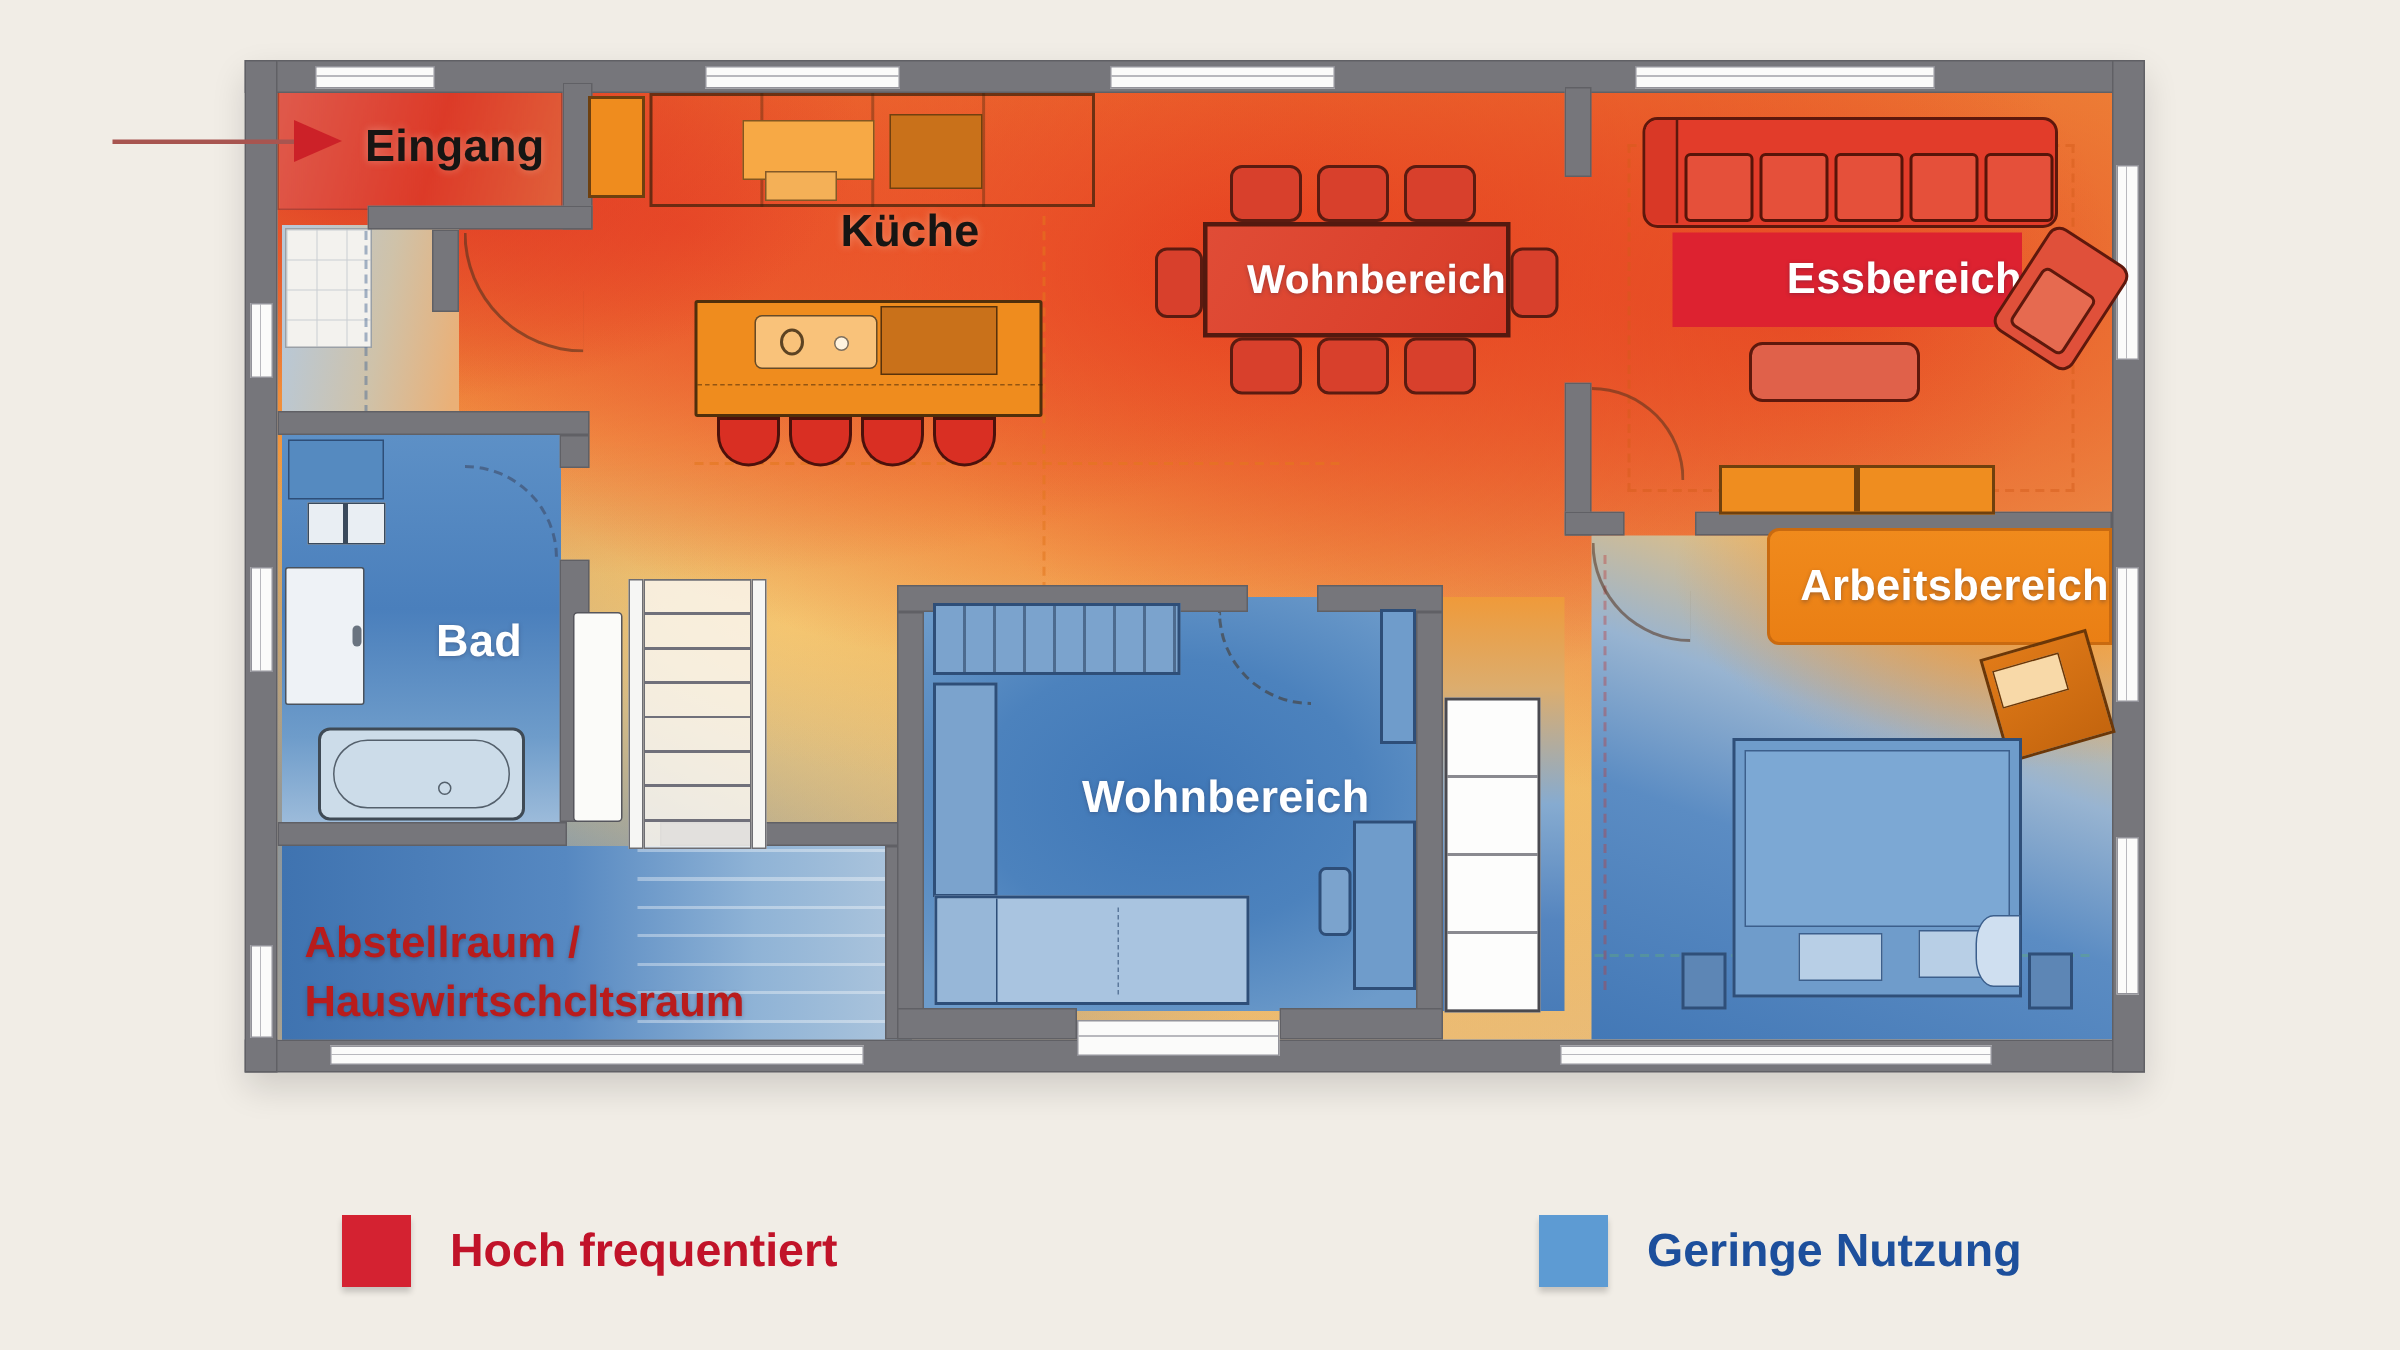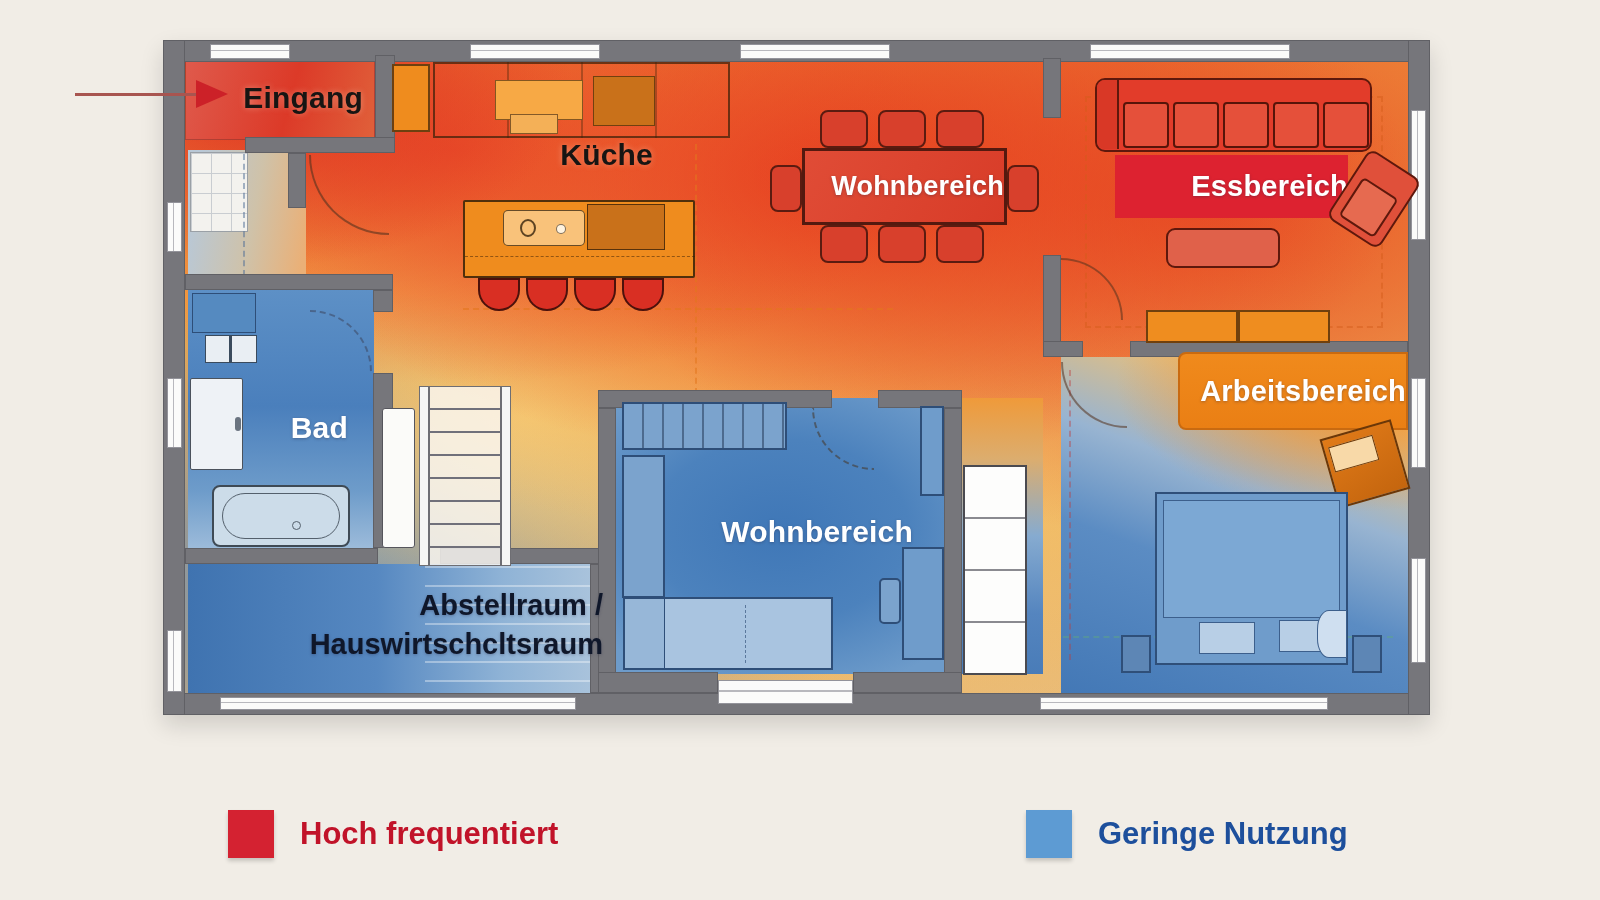--- a/index.html
+++ b/index.html
@@ -225,21 +225,21 @@
       </div>
     <div class="lbl lbl-dark" style="left:330px;top:95px;width:160px;height:40px;font-size:30px;font-weight:600;">
         <span>Küche</span>
       </div>
     <div class="lbl lbl-white" style="left:85px;top:368px;width:100px;height:40px;font-size:30px;">
         <span>Bad</span>
       </div>
     <div class="lbl lbl-white" style="left:520px;top:472px;width:230px;height:40px;font-size:30px;">
         <span>Wohnbereich</span>
       </div>
-    <div class="abs lbl-white" style="left:40px;top:546px;width:400px;height:84px;font-size:29px;font-weight:700;line-height:39px;color:#0f172a;text-align:right;">
+    <div class="abs lbl-white" style="left:40px;top:570px;width:400px;height:84px;font-size:29px;font-weight:700;line-height:39px;color:#b91c1c;">
       <div>Abstellraum /</div>
       <div>Hauswirtschcltsraum</div>
     </div>
   </div>
 
   <div class="abs" style="left:75px;top:93px;width:122px;height:3px;background:#a85550;"></div>
   <div class="abs" style="left:196px;top:80px;width:0;height:0;border-top:14px solid transparent;border-bottom:14px solid transparent;border-left:32px solid #cc2128;"></div>
 
   <div class="legend">
     <div class="legend-item" style="left:228px;top:14px;">

